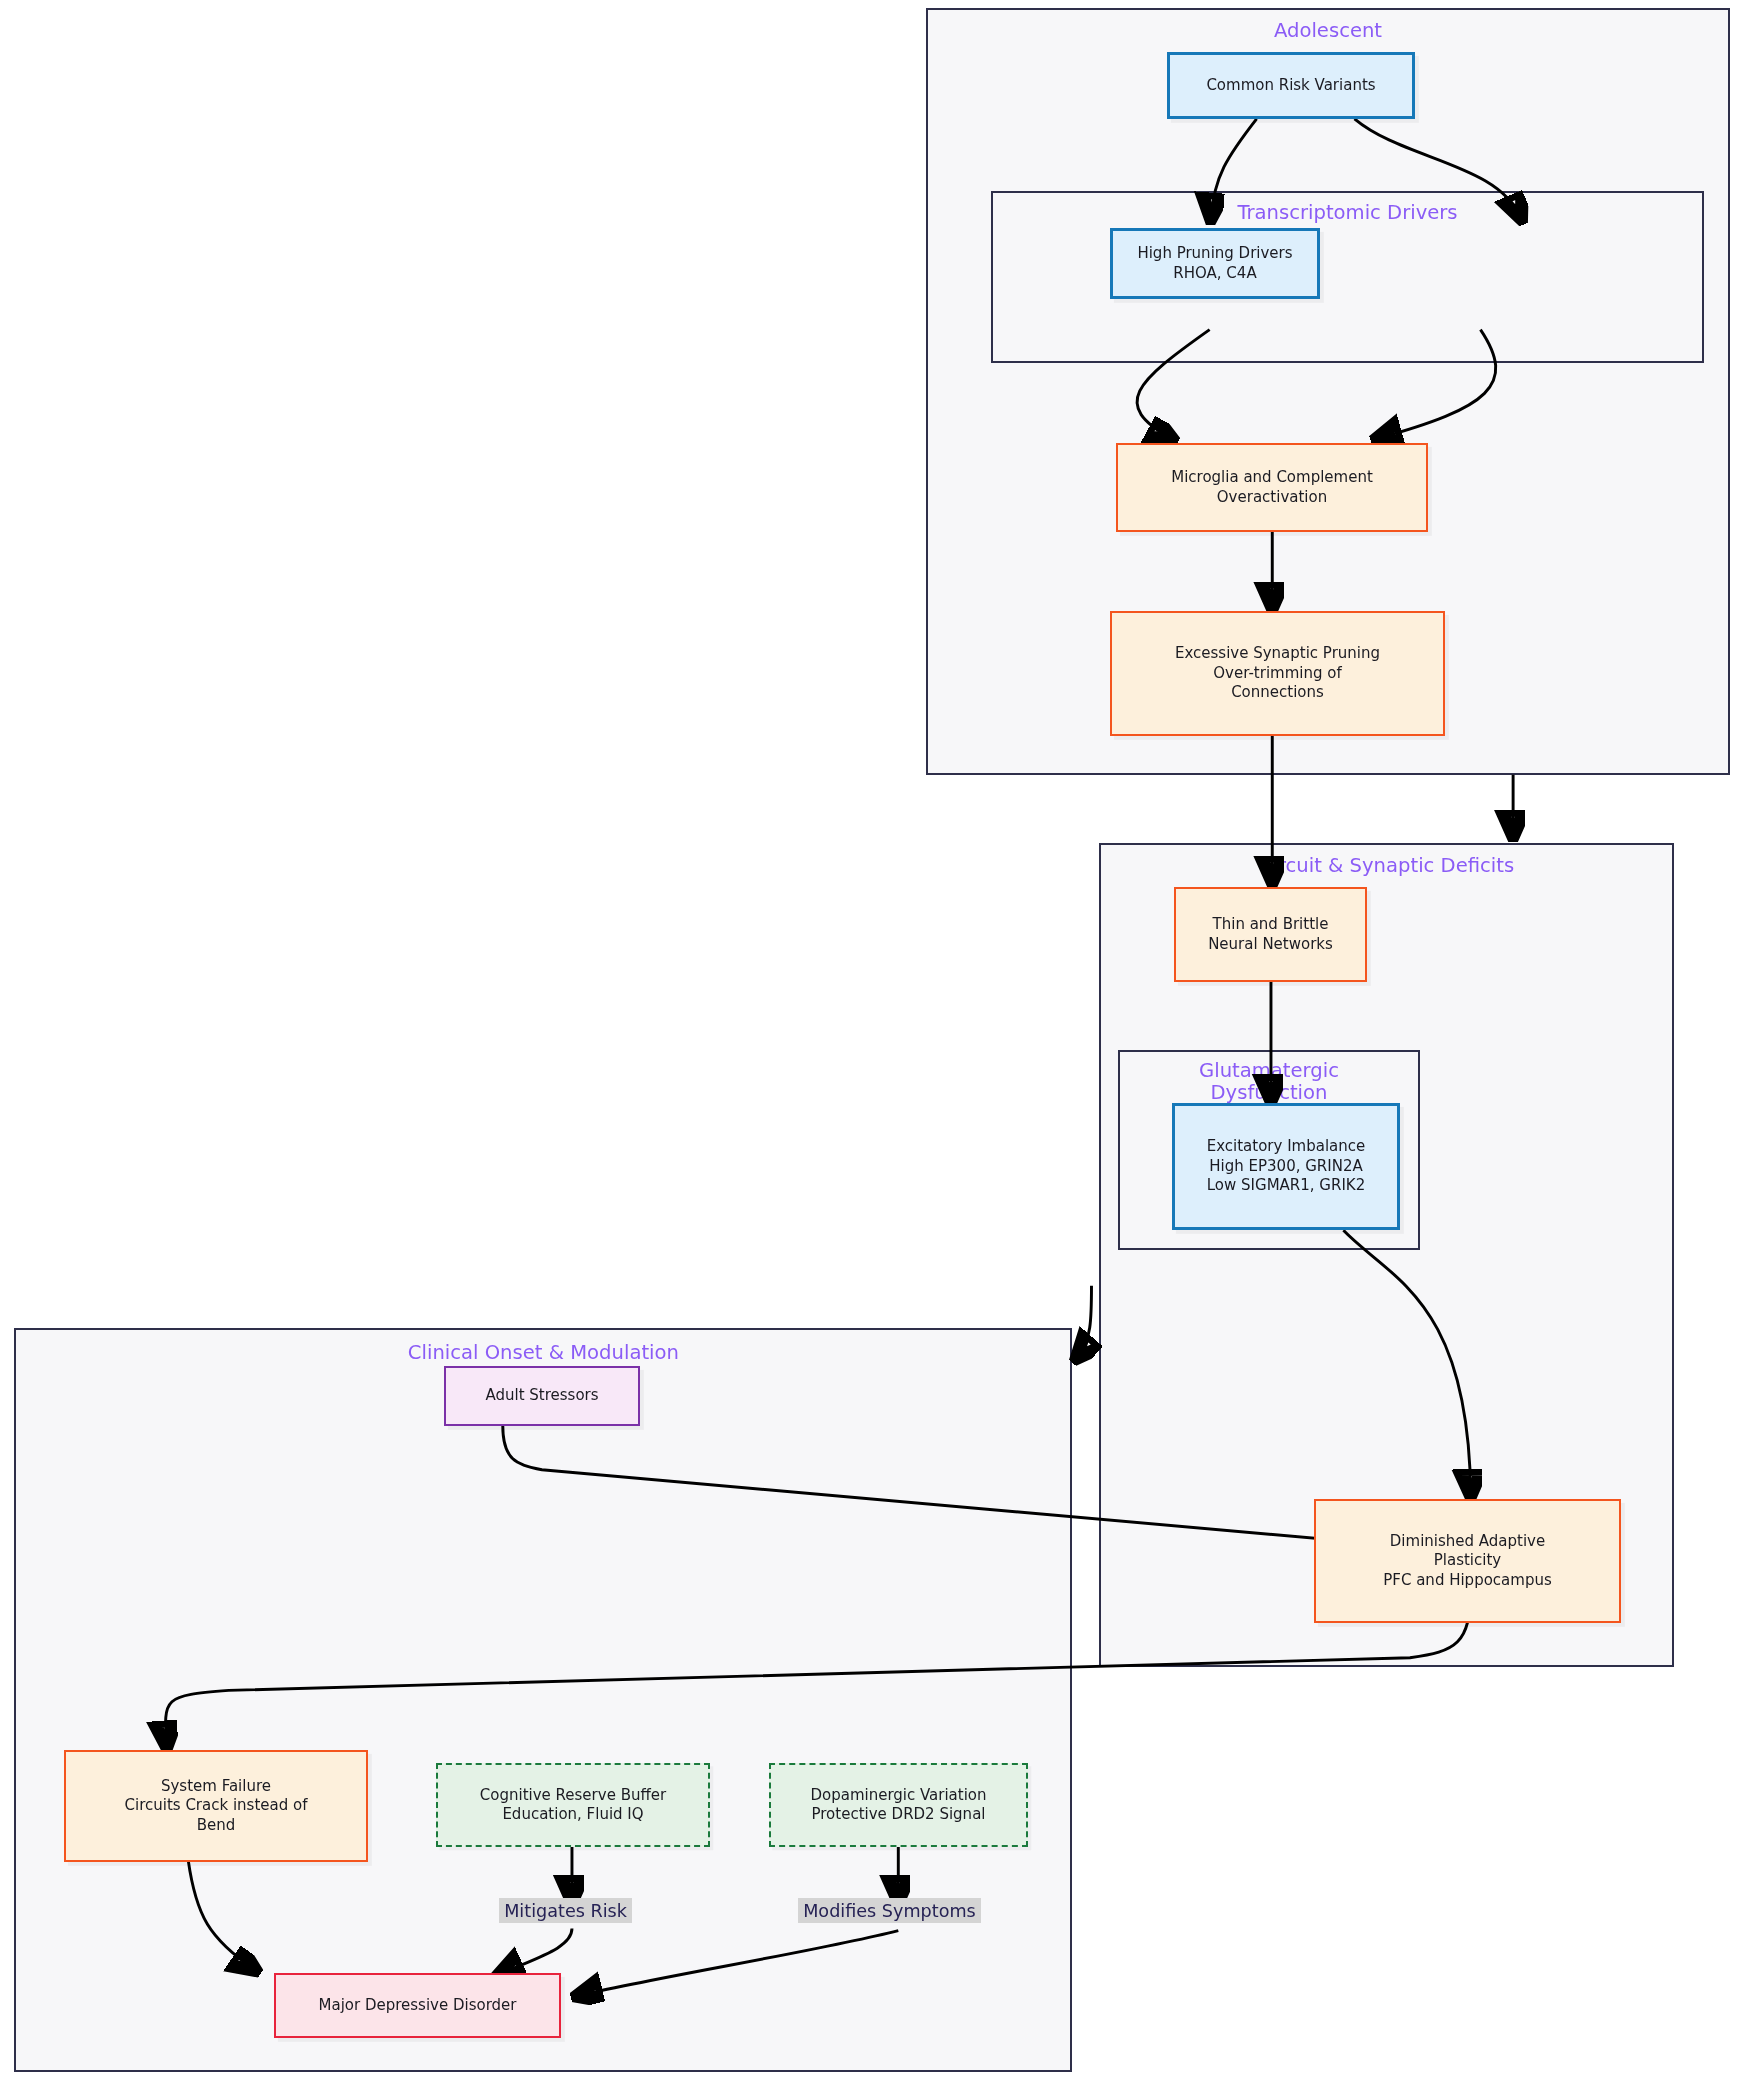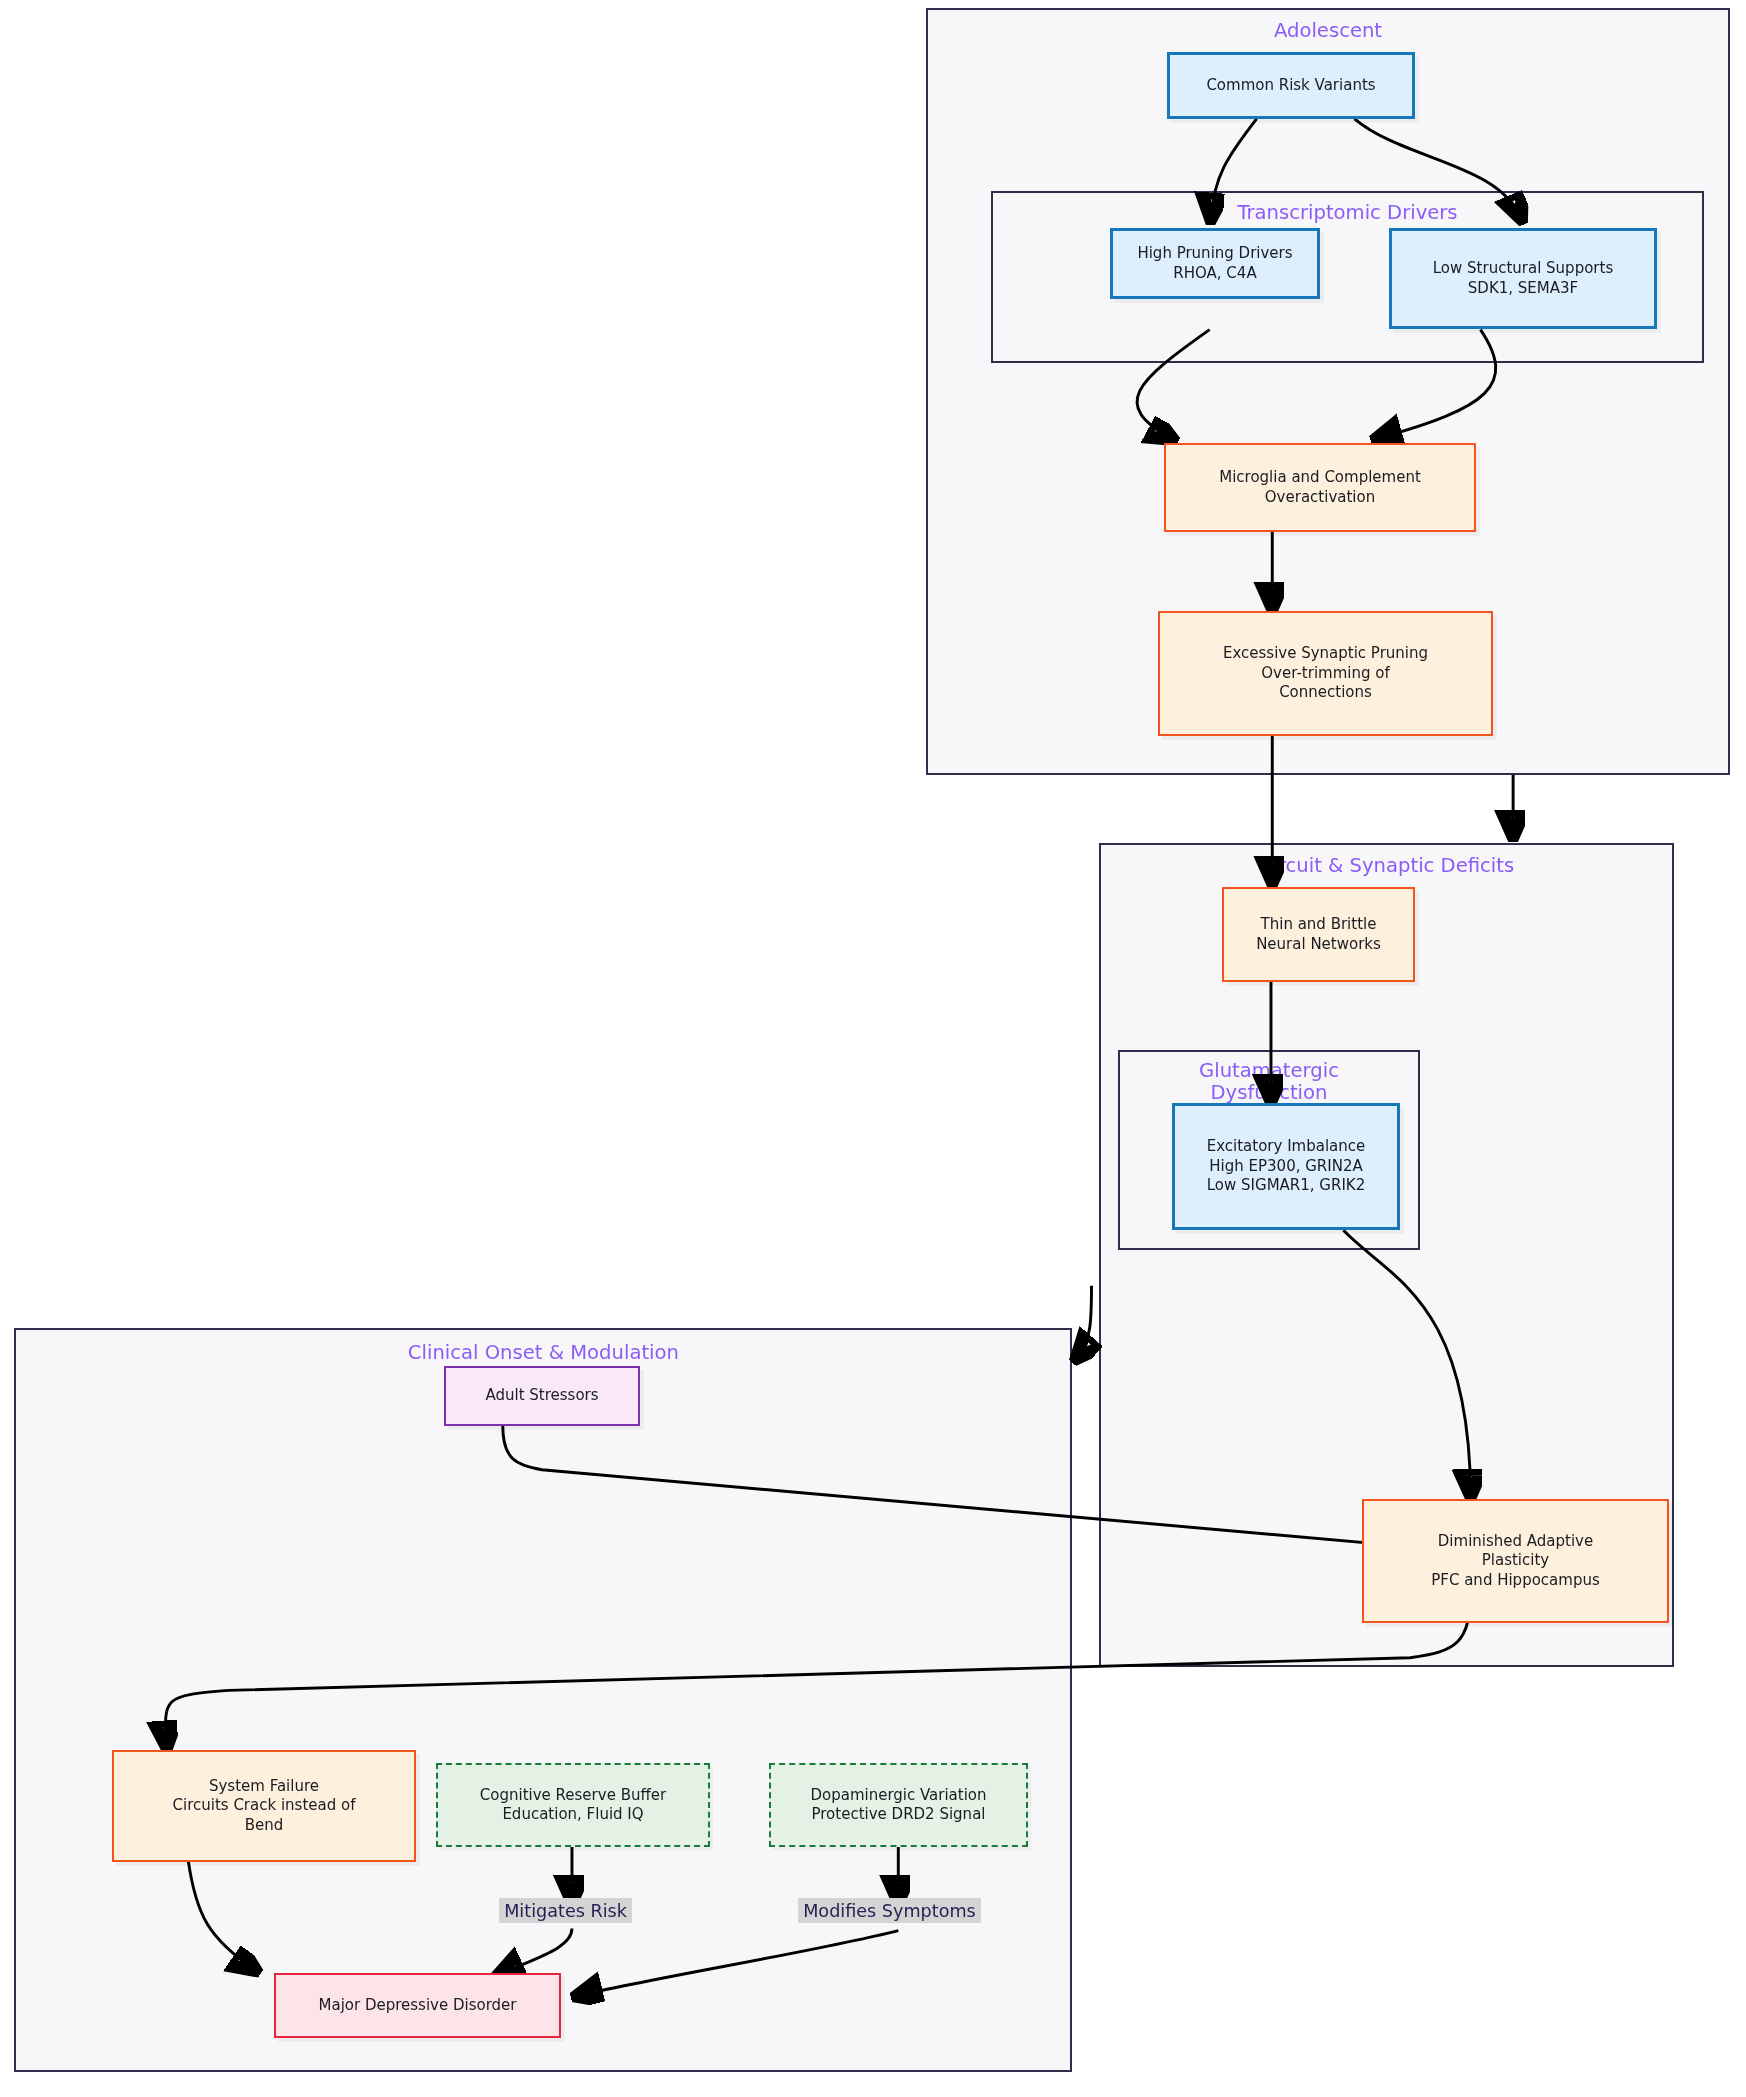--- a/index.html
+++ b/index.html
@@ -14,21 +14,21 @@
 
   
   .node{position:absolute;box-sizing:border-box;display:flex;flex-direction:column;
         align-items:center;justify-content:center;text-align:center;
         font-size:15px;line-height:1.30;color:#1b1b22;
         box-shadow:3.9px 3.9px 0 rgba(0,0,0,.045);}
   .node span{display:block;}
 
   .n-blue{background:#ddeffc;border:2.6px solid #1678b8;}
   .n-blue.thick{border-width:3.3px;}
-  .n-orange{background:#fdf0dc;border:2.6px solid #f4551e;margin-left:48px;}
+  .n-orange{background:#fdf0dc;border:2.6px solid #f4551e;}
   .n-purple{background:#f8e8f8;border:2.6px solid #7b31a8;}
   .n-red{background:#fce4e9;border:2.6px solid #e8233c;}
   .n-green{background:#e4f2e6;border:2.6px dashed #1a7a3c;box-shadow:3.3px 3.3px 0 rgba(0,0,0,.04);}
 
   
   .edge-label{position:absolute;background:#d4d4d4;color:#262255;font-size:17.6px;
               padding:2.6px 5.2px;white-space:nowrap;
               font-family:"DejaVu Sans","Liberation Sans",sans-serif;}
 
   
@@ -103,24 +103,20 @@
 
   <div class="node n-blue thick" style="left:1167px;top:52px;width:248px;height:67px;">
     <span>Common Risk Variants</span>
   </div>
 
   <div class="node n-blue thick" style="left:1110px;top:228px;width:210px;height:71px;">
     <span>High Pruning Drivers</span>
     <span>RHOA, C4A</span>
   </div>
 
-  <div class="node n-blue thick" style="left:1389px;top:228px;width:268px;height:101px;">
-    <span>Low Structural Supports</span>
-    <span>SDK1, SEMA3F</span>
-  </div>
 
   <div class="node n-orange" style="left:1116px;top:443px;width:312px;height:89px;">
     <span>Microglia and Complement</span>
     <span>Overactivation</span>
   </div>
 
   <div class="node n-orange" style="left:1110px;top:611px;width:335px;height:125px;">
     <span>Excessive Synaptic Pruning</span>
     <span>Over-trimming of</span>
     <span>Connections</span>

